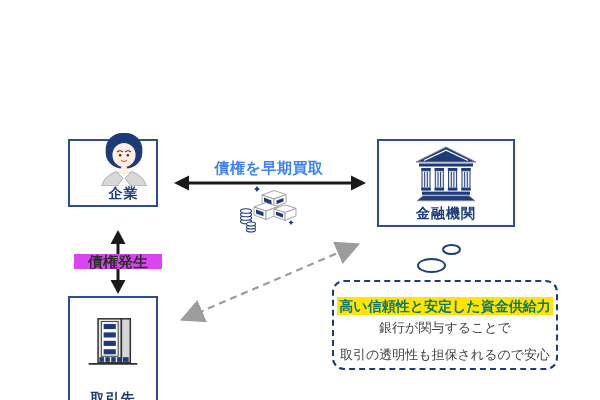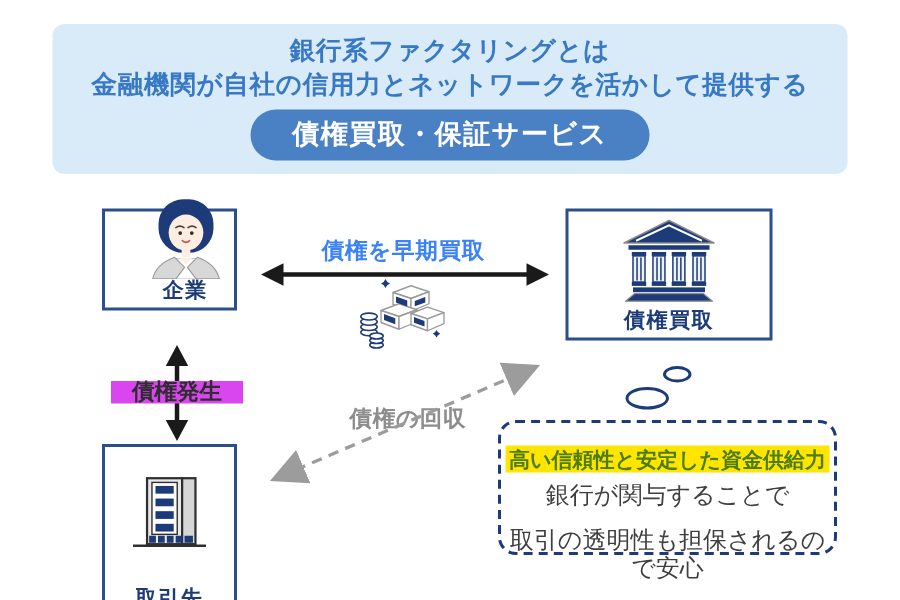--- a/index.html
+++ b/index.html
@@ -36,36 +36,31 @@
 
   
   .bubble { position:absolute; border:2px solid #1d3b78; border-radius:50%; background:#ffffff; }
   .bubble-small { left:442px; top:244px; width:19px; height:11px; }
   .bubble-large { left:417px; top:258px; width:29px; height:15px; }
 
   
   .callout { position:absolute; left:332px; top:280px; width:226px; height:90px;
              border:2px dashed #1d3b78; border-radius:12px; background:#ffffff;
              text-align:center; padding-top:15px; z-index:2; }
-  .callout .hl { display:inline-block; background:#ffe500; color:#4d7c0f;
+  .callout .hl { display:inline-block; background:#ffe500; color:#0f766e;
                  font-weight:700; font-size:14px; line-height:1.3; padding:0 2px; }
-  .callout .body { color:#3f3f3f; font-size:16px; line-height:1.2; margin-top:5px; }
+  .callout .body { color:#3f3f3f; font-size:13px; line-height:1.2; margin-top:5px; }
 
   .footnote { position:absolute; right:41px; top:378px; font-size:11px; color:#8d8d8d; letter-spacing:.3px; }
 </style>
 </head>
 <body>
 
 <div class="stage">
 
-  <div class="banner">
-    <div class="t1">銀行系ファクタリングとは</div>
-    <div class="t2">金融機関が自社の信用力とネットワークを活かして提供する</div>
-    <div class="badge">債権買取・保証サービス</div>
-  </div>
 
   <div class="node node-company">
     <div class="icon">
       <svg width="54" height="58" viewBox="0 0 56 60">
         <rect x="9" y="5" width="38" height="37" rx="17" fill="#1d3b78"></rect>
         <ellipse cx="28" cy="28" rx="12" ry="12.5" fill="#fdeee1"></ellipse>
         <path d="M21,24.5 q2.8,-2 5.6,0" stroke="#4a3f3a" stroke-width="1.1" fill="none" stroke-linecap="round"></path>
         <path d="M29.4,24.5 q2.8,-2 5.6,0" stroke="#4a3f3a" stroke-width="1.1" fill="none" stroke-linecap="round"></path>
         <circle cx="24" cy="28.3" r="1.3" fill="#33302e"></circle>
         <circle cx="32" cy="28.3" r="1.3" fill="#33302e"></circle>
@@ -113,21 +108,21 @@
             <rect x="0" y="24.6" width="8" height="17.4" fill="#eef1f6" stroke="#1d3b78" stroke-width="1"></rect>
             <line x1="2.7" y1="25.6" x2="2.7" y2="41" stroke="#1d3b78" stroke-width="1"></line>
             <line x1="5.3" y1="25.6" x2="5.3" y2="41" stroke="#1d3b78" stroke-width="1"></line>
             <rect x="-0.8" y="42" width="9.6" height="2.6" fill="#1d3b78"></rect>
           </g>
         </g>
         <rect x="8" y="45.6" width="48" height="3.2" fill="#1d3b78"></rect>
         <polygon points="3,54.8 9,49.8 55,49.8 61,54.8" fill="#1d3b78" stroke="#8a8a8a" stroke-width="0.8" stroke-linejoin="round"></polygon>
       </svg>
     </div>
-    <div class="lbl">債権買取</div>
+    <div class="lbl">金融機関</div>
   </div>
 
   <div class="node node-client">
     <div class="icon">
       <svg width="54" height="58" viewBox="0 0 56 62">
         <rect x="12" y="3" width="25" height="47" fill="#e8e8e8" stroke="#2f2f2f" stroke-width="1.6"></rect>
         <rect x="15.5" y="6" width="18" height="37" fill="#ffffff" stroke="#2f2f2f" stroke-width="1"></rect>
         <rect x="18" y="8.5" width="13" height="5.5" fill="#1d3b78"></rect>
         <rect x="18" y="17.5" width="13" height="5.5" fill="#1d3b78"></rect>
         <rect x="18" y="26.5" width="13" height="5.5" fill="#1d3b78"></rect>
@@ -191,21 +186,20 @@
     <defs>
       <marker id="gm-end" markerWidth="11" markerHeight="11" refX="8" refY="5.5" orient="auto">
         <path d="M0,0 L11,5.5 L0,11 Z" fill="#9c9c9c"></path>
       </marker>
       <marker id="gm-start" markerWidth="11" markerHeight="11" refX="8" refY="5.5" orient="auto-start-reverse">
         <path d="M0,0 L11,5.5 L0,11 Z" fill="#9c9c9c"></path>
       </marker>
     </defs>
     <line x1="14" y1="84" x2="182" y2="12" stroke="#9c9c9c" stroke-width="2.2" stroke-dasharray="7 5" marker-start="url(#gm-start)" marker-end="url(#gm-end)"></line>
   </svg>
-  <div class="arrow-label lbl-collection">債権の回収</div>
 
   <div class="bubble bubble-small"></div>
   <div class="bubble bubble-large"></div>
 
   <div class="callout">
     <span class="hl">高い信頼性と安定した資金供給力</span>
     <div class="body">銀行が関与することで</div>
     <div class="body" style="margin-top:11px;">取引の透明性も担保されるので安心</div>
   </div>
 

